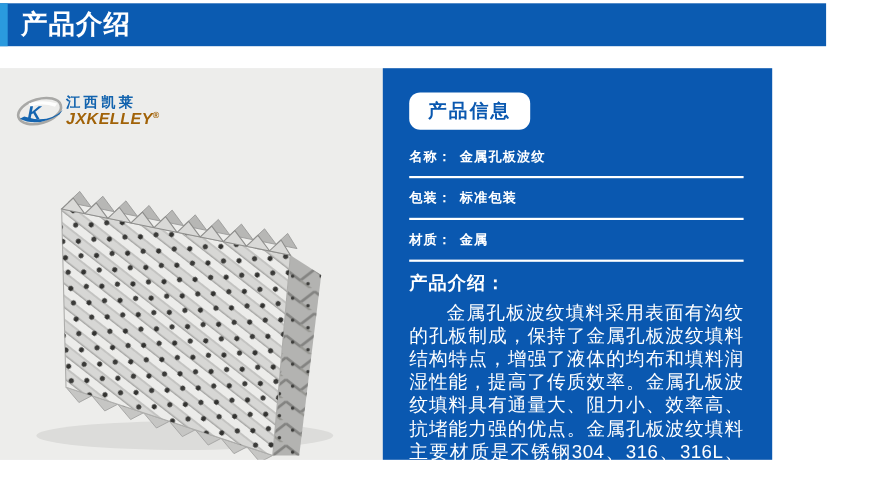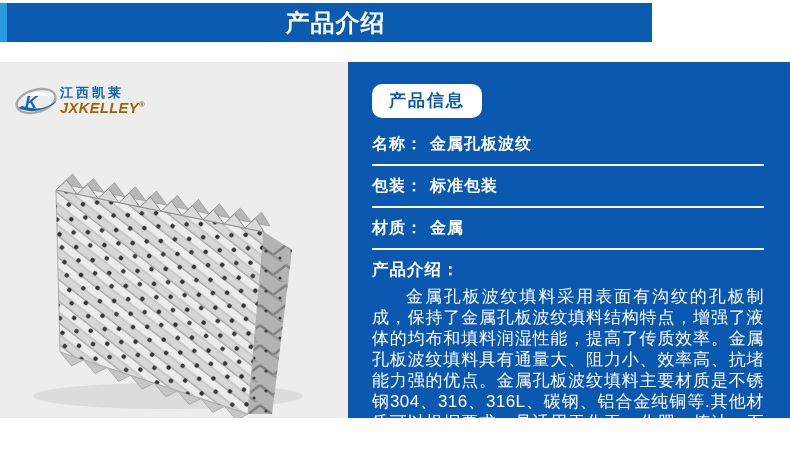--- a/index.html
+++ b/index.html
@@ -1,22 +1,22 @@
 <!DOCTYPE html>
 <html><head>
 <meta charset="utf-8">
 <style>
   * { margin:0; padding:0; box-sizing:border-box; }
   html,body { width:790px; height:450px; background:#ffffff; overflow:hidden; }
   body { font-family:"Liberation Sans","DejaVu Sans",sans-serif; position:relative; }
 
   
   .header {
-    position:absolute; left:0; top:3px; width:652px; height:39px;
-    background:#0b5bb1; display:flex; align-items:center;flex-direction:column;
+    position:absolute; left:0; top:3px; width:751px; height:39px;
+    background:#0b5bb1; display:flex; align-items:center;
   }
   .header-accent {
     position:absolute; left:0; top:0; width:7px; height:39px; background:#2a9ade;
   }
   .header-title-cn {
     margin-left:19px; color:#ffffff; font-size:24px; font-weight:bold;
     letter-spacing:1px; line-height:39px;
   }
   .header-title-en {
     margin-left:9px; color:#ffffff; font-size:16px; font-weight:600;
@@ -33,49 +33,48 @@
     position:absolute; left:14px; top:24px; display:flex; align-items:center;
   }
   .brand-mark { width:46px; height:30px; }
   .brand-text { margin-left:0; display:flex; flex-direction:column; line-height:1; }
   .brand-cn { color:#1263ae; font-size:13px; font-weight:bold; letter-spacing:3px; }
   .brand-en { color:#a16207; font-size:14.5px; font-weight:bold; font-style:italic; letter-spacing:0.5px; margin-top:2px; }
   .brand-reg { font-size:8px; vertical-align:super; font-style:normal; }
 
   
   .info-panel {
-    position:absolute; left:348px; top:62px; width:442px; height:356px;
+    position:absolute; left:348px; top:62px; width:354px; height:356px;
     background:#0a58b0; padding:22px 26px 0 24px;
   }
   .badge {
     display:inline-block; background:#ffffff; color:#0a58b0;
     font-size:17px; font-weight:bold; letter-spacing:2px;
     padding:5px 17px 6px; border-radius:10px;
   }
   .rows { margin-top:6px; }
   .row {
     border-bottom:2px solid #ffffff; padding:10px 0 9px;
-    color:#ffffff; font-size:16px; font-weight:bold; letter-spacing:1px;
+    color:#ffffff; font-size:12px; font-weight:bold; letter-spacing:1px;
   }
   .row-value { margin-left:7px; }
   .intro-heading {
     margin-top:9px; color:#ffffff; font-size:16.5px; font-weight:bold; letter-spacing:1px;font-family:Liberation Serif, serif;
   }
   .intro-text {
     margin-top:5px; color:#ffffff; font-size:17px; font-weight:normal;
     line-height:21px; text-align:justify; text-indent:2em; letter-spacing:0.4px;
   }
 </style>
 </head>
 <body>
 
 <div class="header">
   <div class="header-accent"></div>
   <span class="header-title-cn">产品介绍</span>
-  <span class="header-title-en">Product presentation</span>
 </div>
 
 <div class="image-card">
 
   <svg class="photo-svg" width="348" height="356" viewBox="0 0 348 356" role="img">
     <defs>
       <pattern id="corr" width="17" height="17" patternUnits="userSpaceOnUse" patternTransform="rotate(38 0 0)">
         <rect width="17" height="17" fill="#d7d7d5"></rect>
         <rect width="17" height="8" fill="#ecécea"></rect>
         <rect width="17" height="8" fill="#ececea"></rect>

